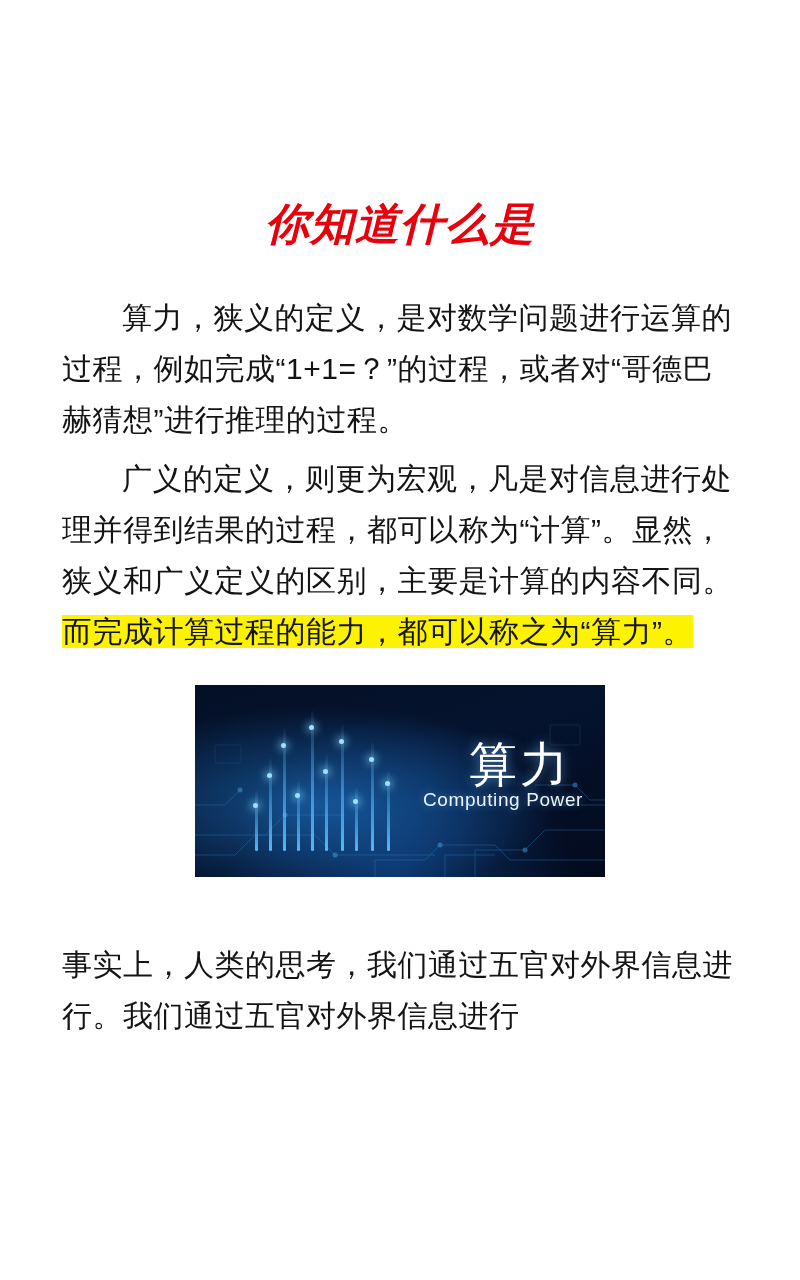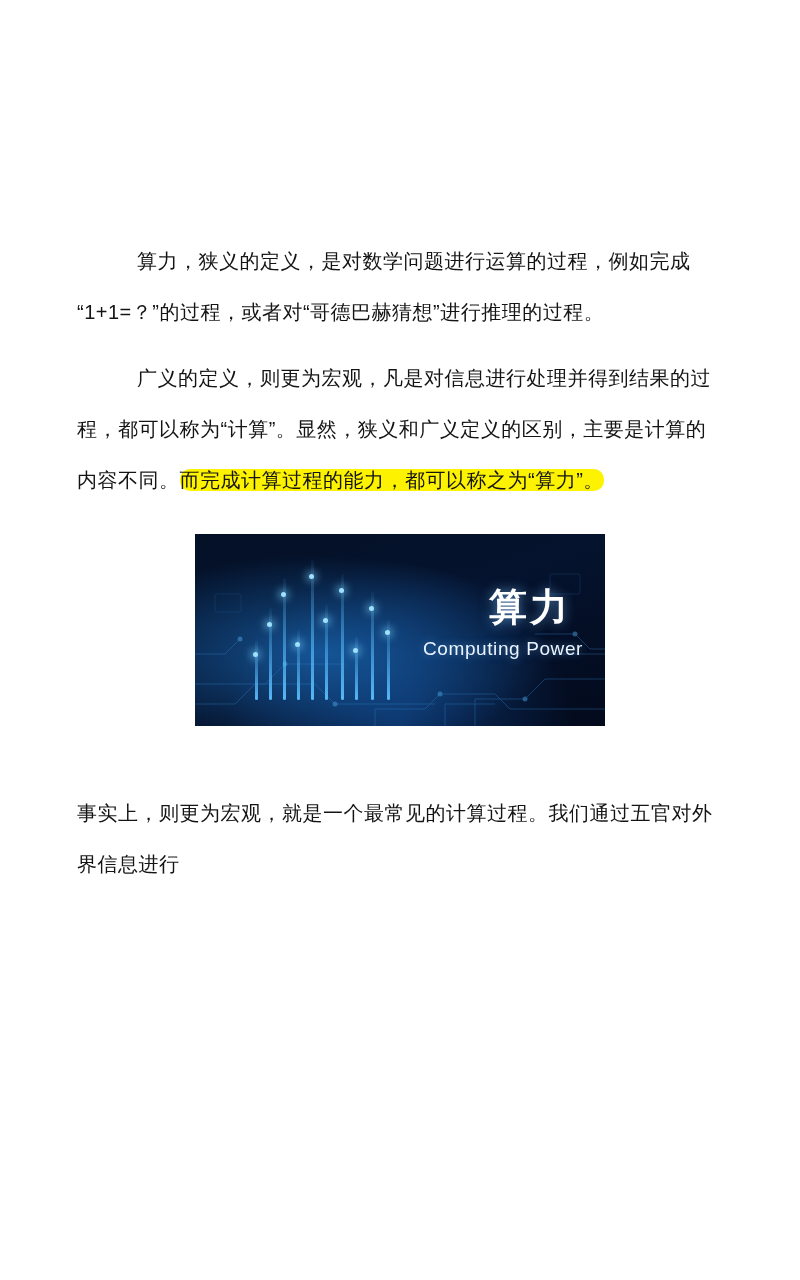--- a/index.html
+++ b/index.html
@@ -33,43 +33,42 @@
     font-weight: bold;
     line-height: 1.28;
     letter-spacing: 1px;
     font-style: italic;
   }
   .title .line {
     display: block;
   }
 
   .body-text {
-    margin: 15px;
-    font-size: 20px;
+    margin: 0;
+    font-size: 30px;
     line-height: 51px;
     color: #141414;
     letter-spacing: 0.5px;
   }
 
   .para-1 {
     margin-top: 40px;
     text-indent: 60px;
   }
 
   .para-2 {
     margin-top: 8px;
     text-indent: 60px;
   }
 
   mark.hl {
     background: #fdf300;
     color: #141414;
     padding: 0;
     box-decoration-break: clone;
-    border-radius: 10px;
     -webkit-box-decoration-break: clone;
   }
 
   .figure {
     margin: 28px auto 0 auto;
     width: 410px;
     height: 192px;
     position: relative;
     background:
       radial-gradient(ellipse at 30% 62%, rgba(32,130,220,0.55) 0%, rgba(5,20,52,0.0) 58%),
@@ -81,22 +80,22 @@
   .fig-circuit {
     position: absolute;
     inset: 0;
     opacity: 0.55;
   }
   .fig-label-cn {
     position: absolute;
     right: 34px;
     top: 48px;
     color: #ffffff;
-    font-size: 38px;
-    font-weight: bold;
+    font-size: 48px;
+    font-weight: normal;
     letter-spacing: 3px;
     text-shadow: 0 0 12px rgba(120,190,255,0.65);
   }
   .fig-label-en {
     position: absolute;
     right: 22px;
     top: 104px;
     color: #eaf4ff;
     font-size: 19px;
     letter-spacing: 0.6px;
@@ -122,20 +121,21 @@
     background: #9fe0ff;
     box-shadow: 0 0 8px 2px rgba(120,210,255,0.8);
   }
 </style>
 </head>
 <body>
 
 <div class="page">
 
   <h1 class="title">
+    <span class="line">你知道什么是</span>
   </h1>
 
   <p class="body-text para-1">
     <span>算力，狭义的定义，是对数学问题进行运算的过程，例如完成“1+1=？”的过程，或者对“哥德巴赫猜想”进行推理的过程。</span>
   </p>
 
   <p class="body-text para-2"><span>广义的定义，则更为宏观，凡是对信息进行处理并得到结果的过程，都可以称为“计算”。显然，狭义和广义定义的区别，主要是计算的内容不同。</span><mark class="hl">而完成计算过程的能力，都可以称之为“算力”。</mark></p>
 
   <div class="figure">
     <svg class="fig-circuit" viewBox="0 0 410 192" preserveAspectRatio="none">
@@ -183,16 +183,16 @@
     <div class="dot" style="left:158px; top:114px;"></div>
     <div class="dot" style="left:174px; top:72px;"></div>
     <div class="dot" style="left:58px;  top:118px;"></div>
     <div class="dot" style="left:190px; top:96px;"></div>
 
     <div class="fig-label-cn">算力</div>
     <div class="fig-label-en">Computing Power</div>
   </div>
 
   <p class="body-text para-3">
-    <span>事实上，则更为宏观，就是一个最常见的计算过程。我们通过五官对外界信息进行</span>
+    <span>事实上，人类的思考，我们通过五官对外界信息进行。我们通过五官对外界信息进行</span>
   </p>
 
 </div>
 
 </body></html>

